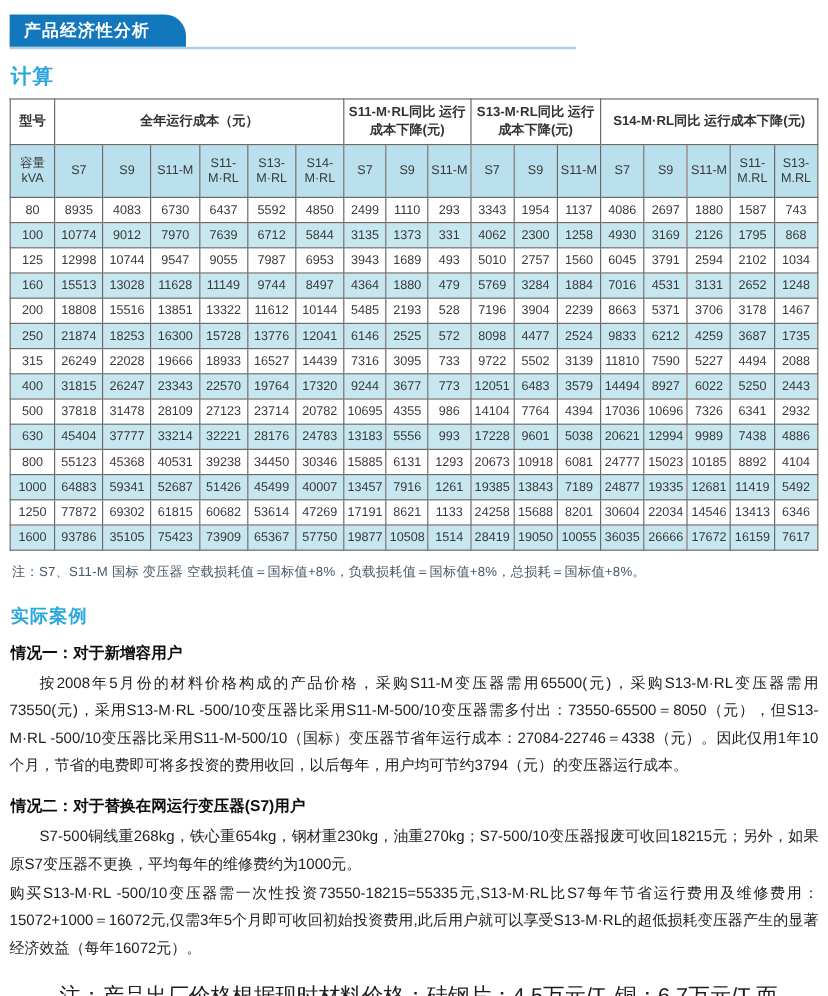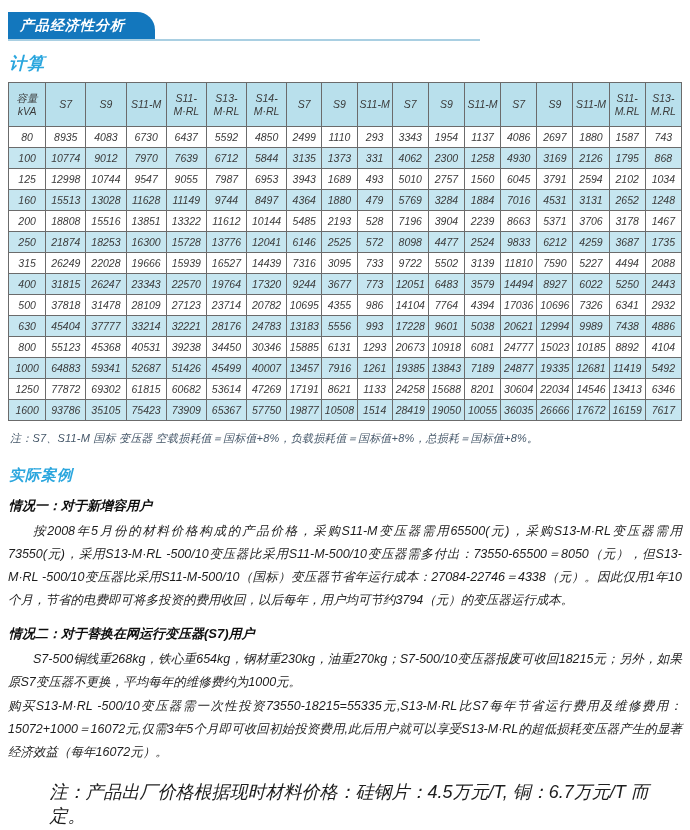--- a/index.html
+++ b/index.html
@@ -3,21 +3,21 @@
 <meta charset="utf-8">
 <style>
   * { margin:0; padding:0; box-sizing:border-box; }
   html, body { background:#ffffff; }
   body {
     width:690px; height:830px;
     font-family:"Liberation Sans", sans-serif;
     color:#1d1d1d;
     overflow:hidden;
   }
-  .page { width:690px; height:696px; padding:8px 8px 0 8px;font-style:italic; }
+  .page { width:690px; height:696px; padding:8px 8px 0 8px; }
 
   
   .banner-wrap { width:472px; border-bottom:2px solid #a9cfe2; margin-top:4px; }
   .banner {
     display:inline-block;
     background:#1377bd; color:#ffffff;
     font-weight:bold; font-size:14px; letter-spacing:1px;
     padding:5px 30px 4px 12px;
     border-radius:0 18px 0 0;
     vertical-align:bottom;
@@ -71,20 +71,27 @@
         <col style="width: 36px;">
         <col style="width: 36px;">
         <col style="width: 36px;">
         <col style="width: 36px;">
         <col style="width: 36px;">
         <col style="width: 36px;">
         <col style="width: 36px;">
         <col style="width: 36px;">
       </colgroup>
     <thead>
+        <tr class="group-row">
+          <th>型号</th>
+          <th colspan="6">全年运行成本（元）</th>
+          <th colspan="3">S11-M·RL同比 运行成本下降(元)</th>
+          <th colspan="3">S13-M·RL同比 运行成本下降(元)</th>
+          <th colspan="5">S14-M·RL同比 运行成本下降(元)</th>
+        </tr>
         <tr class="col-row">
           <th>
             <div>容量</div>
             <div>kVA</div>
           </th>
           <th>S7</th>
           <th>S9</th>
           <th>S11-M</th>
           <th>S11-M·RL</th>
           <th>S13-M·RL</th>
@@ -221,21 +228,21 @@
           <td>6212</td>
           <td>4259</td>
           <td>3687</td>
           <td>1735</td>
         </tr>
         <tr>
           <td>315</td>
           <td>26249</td>
           <td>22028</td>
           <td>19666</td>
-          <td>15939</td>
+          <td>18933</td>
           <td>16527</td>
           <td>14439</td>
           <td>7316</td>
           <td>3095</td>
           <td>733</td>
           <td>9722</td>
           <td>5502</td>
           <td>3139</td>
           <td>11810</td>
           <td>7590</td>

